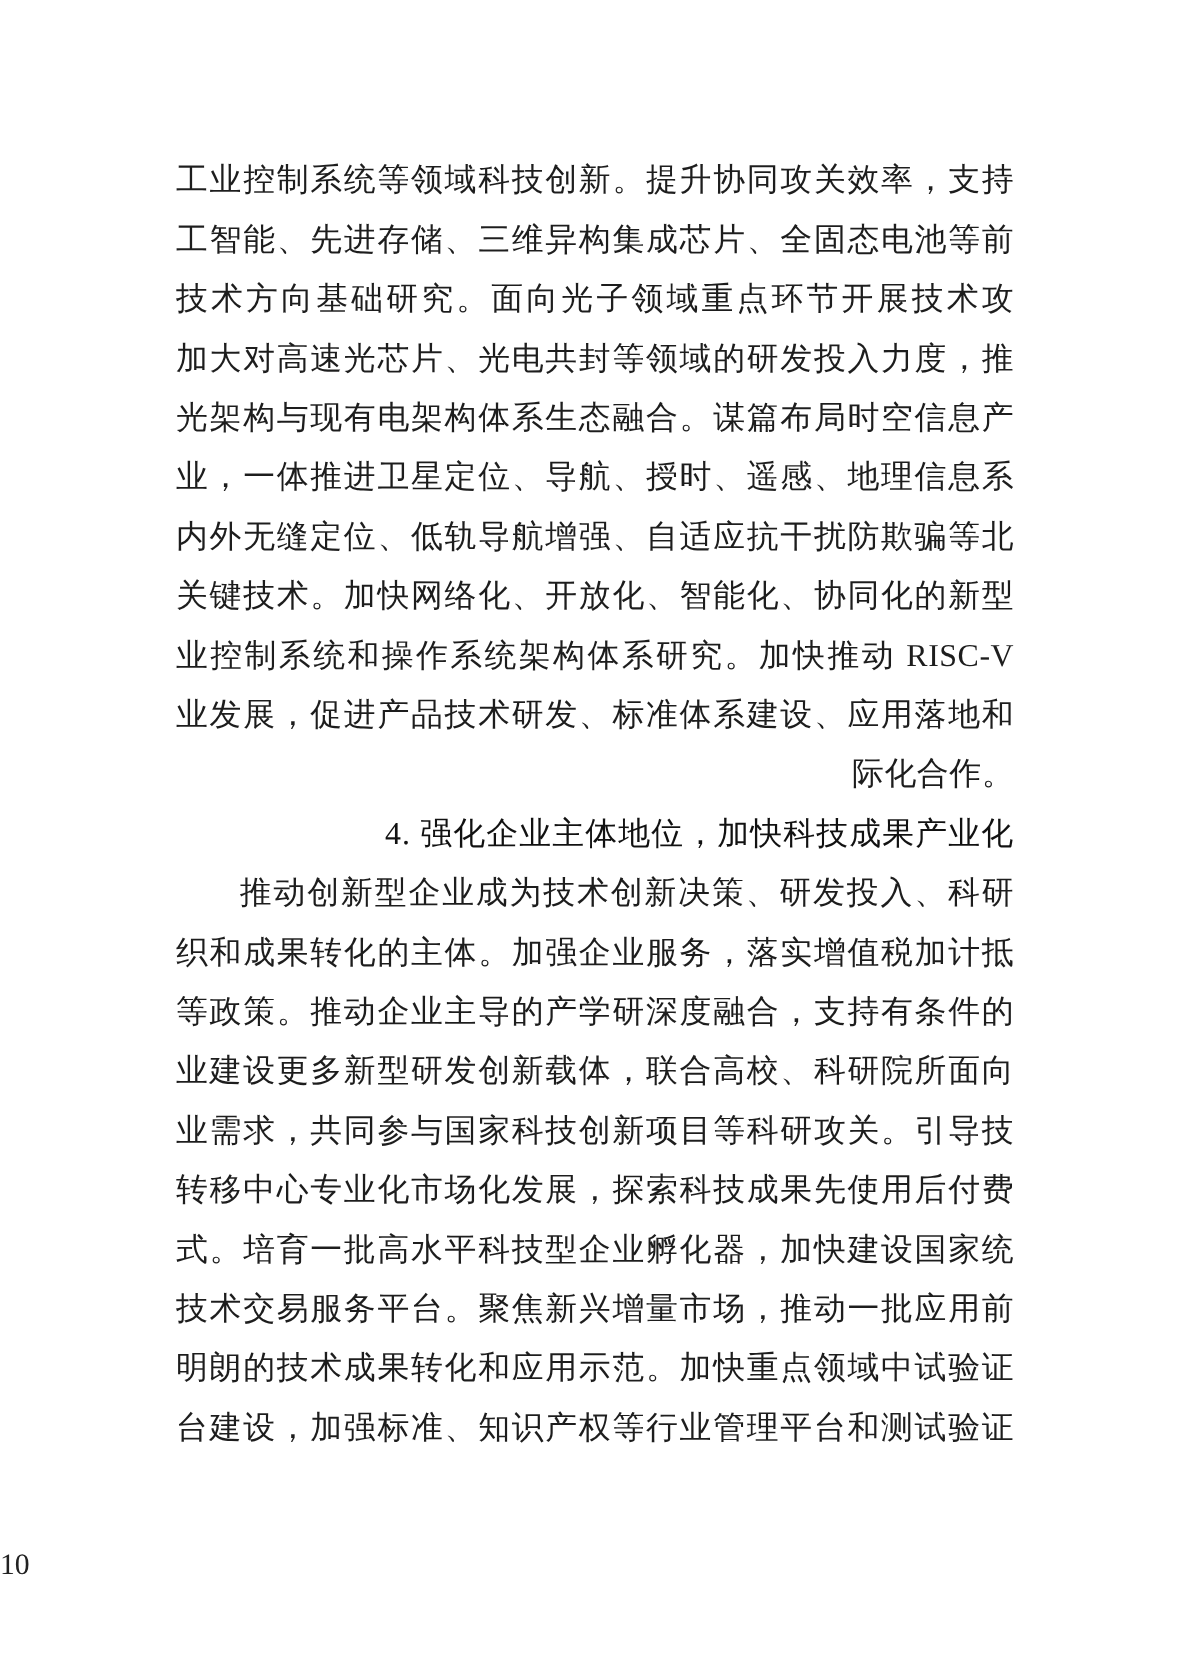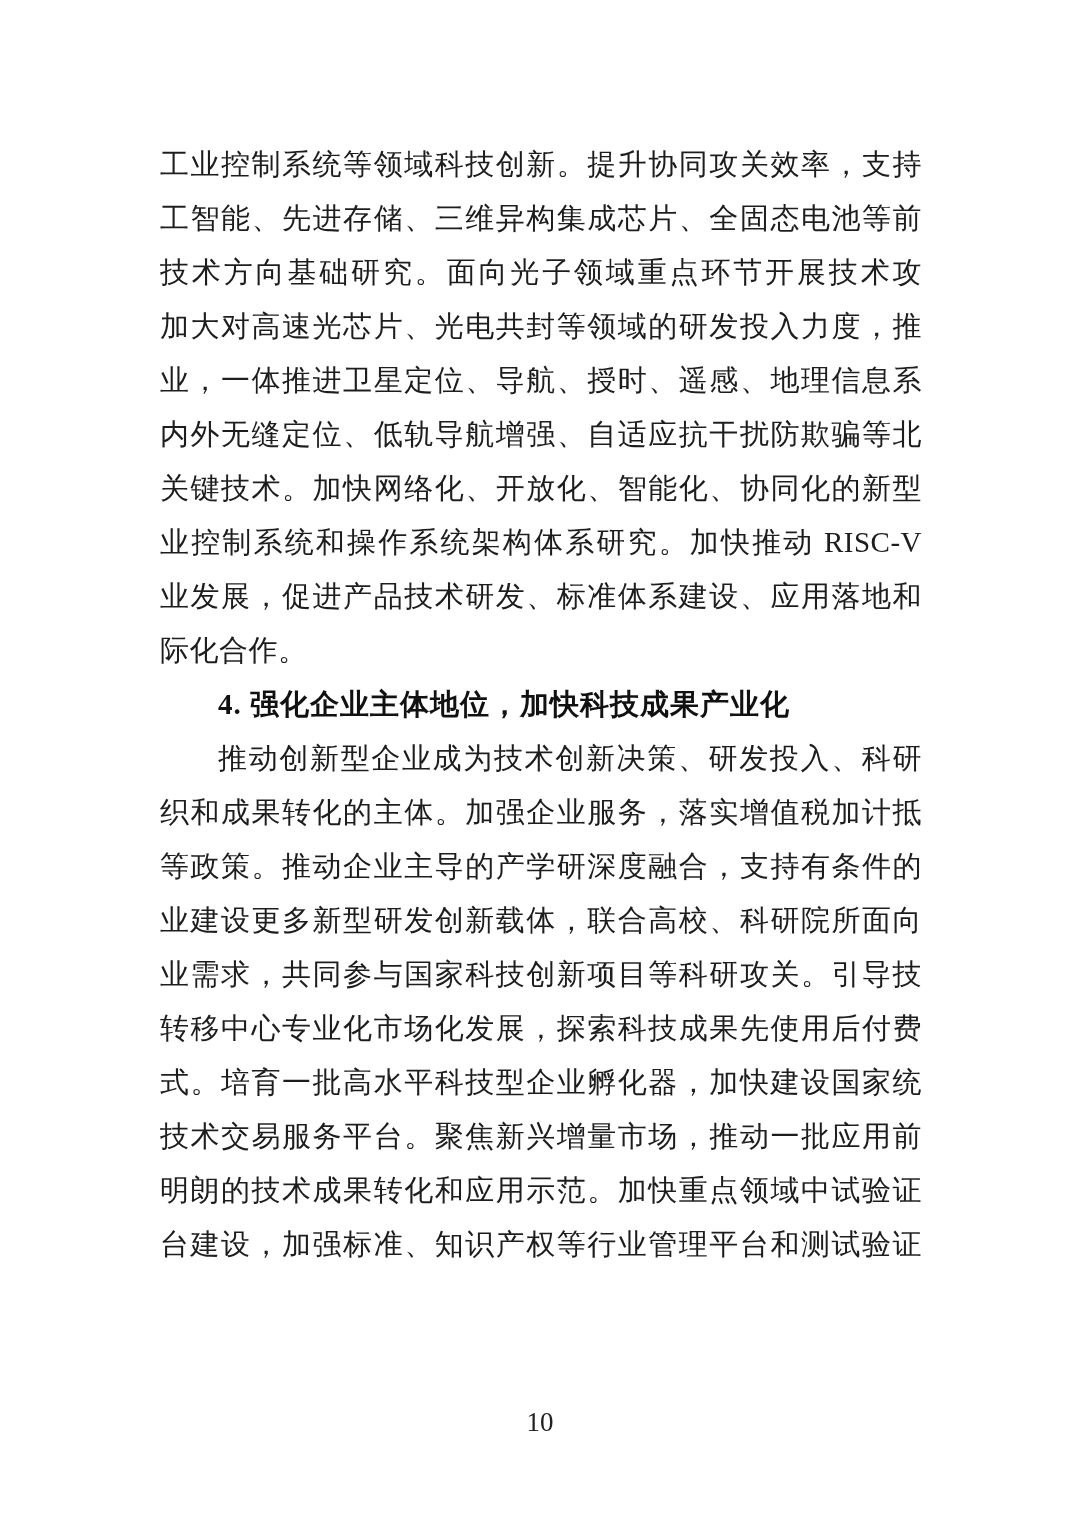--- a/index.html
+++ b/index.html
@@ -20,57 +20,57 @@
     left: 160px;
     top: 137px;
     width: 762px;
     color: #1d1d1d;
     font-size: 29px;
   }
   .line {
     height: 54px;
     line-height: 54px;
     overflow: hidden;
-    text-align: left;
+    text-align: right;
     letter-spacing: 0.5px;
   }
   .line.justify {
     text-align: justify;
     text-align-last: justify;
   }
   .line.indent {
     text-indent: 58px;
   }
   .line.heading {
-    font-weight: bold;
+    font-weight: normal;
     color: #111111;
     text-indent: 58px;
     letter-spacing: 1px;
   }
   .page-number {
     position: absolute;
     top: 1402px;
     left: 0;
     width: 100%;
     height: 40px;
     line-height: 40px;
-    text-align: center;
     font-size: 27px;
     color: #222222;
   }
 </style>
 </head>
 <body>
 
 <div class="page">
   <div class="text-block">
       <div class="line justify">工业控制系统等领域科技创新。提升协同攻关效率，支持人</div>
       <div class="line justify">工智能、先进存储、三维异构集成芯片、全固态电池等前沿</div>
       <div class="line justify">技术方向基础研究。面向光子领域重点环节开展技术攻关，</div>
       <div class="line justify">加大对高速光芯片、光电共封等领域的研发投入力度，推动</div>
+      <div class="line justify">光架构与现有电架构体系生态融合。谋篇布局时空信息产</div>
       <div class="line justify">业，一体推进卫星定位、导航、授时、遥感、地理信息系统</div>
       <div class="line justify">内外无缝定位、低轨导航增强、自适应抗干扰防欺骗等北斗</div>
       <div class="line justify">关键技术。加快网络化、开放化、智能化、协同化的新型工</div>
       <div class="line justify">业控制系统和操作系统架构体系研究。加快推动 RISC-V 产</div>
       <div class="line justify">业发展，促进产品技术研发、标准体系建设、应用落地和国</div>
       <div class="line">际化合作。</div>
       <div class="line heading">4. 强化企业主体地位，加快科技成果产业化</div>
       <div class="line justify indent">推动创新型企业成为技术创新决策、研发投入、科研组</div>
       <div class="line justify">织和成果转化的主体。加强企业服务，落实增值税加计抵减</div>
       <div class="line justify">等政策。推动企业主导的产学研深度融合，支持有条件的企</div>

